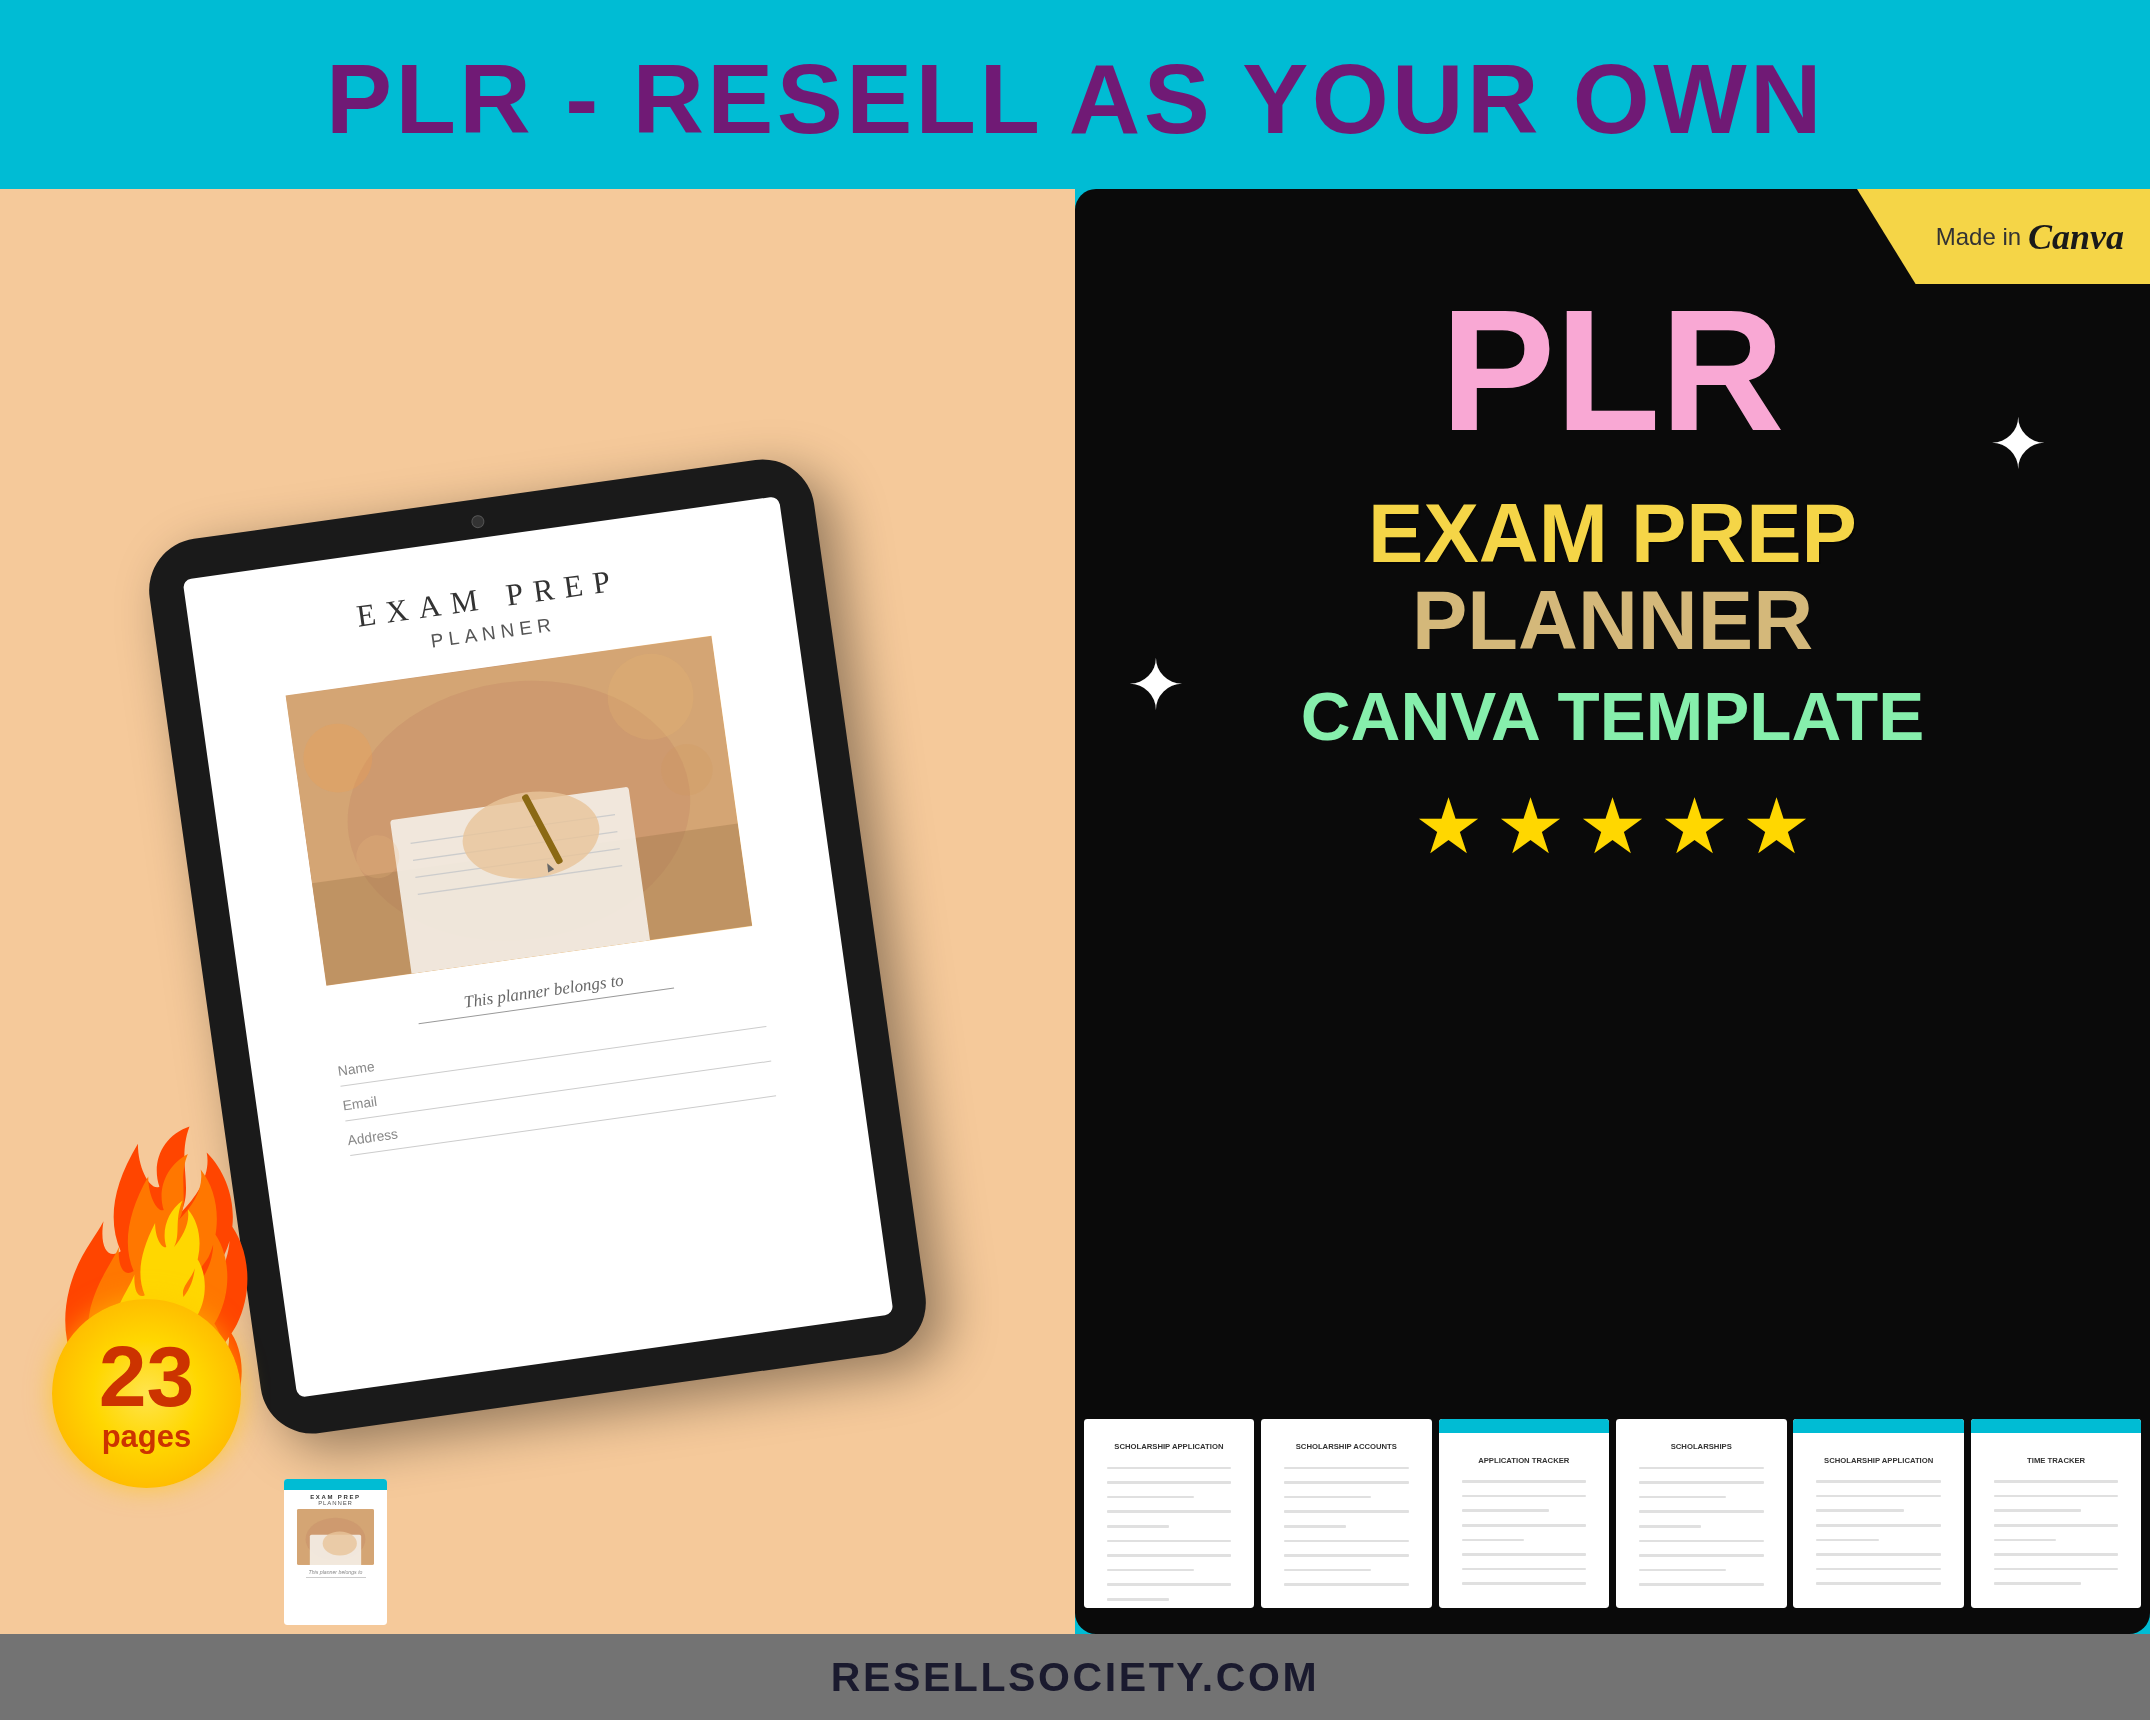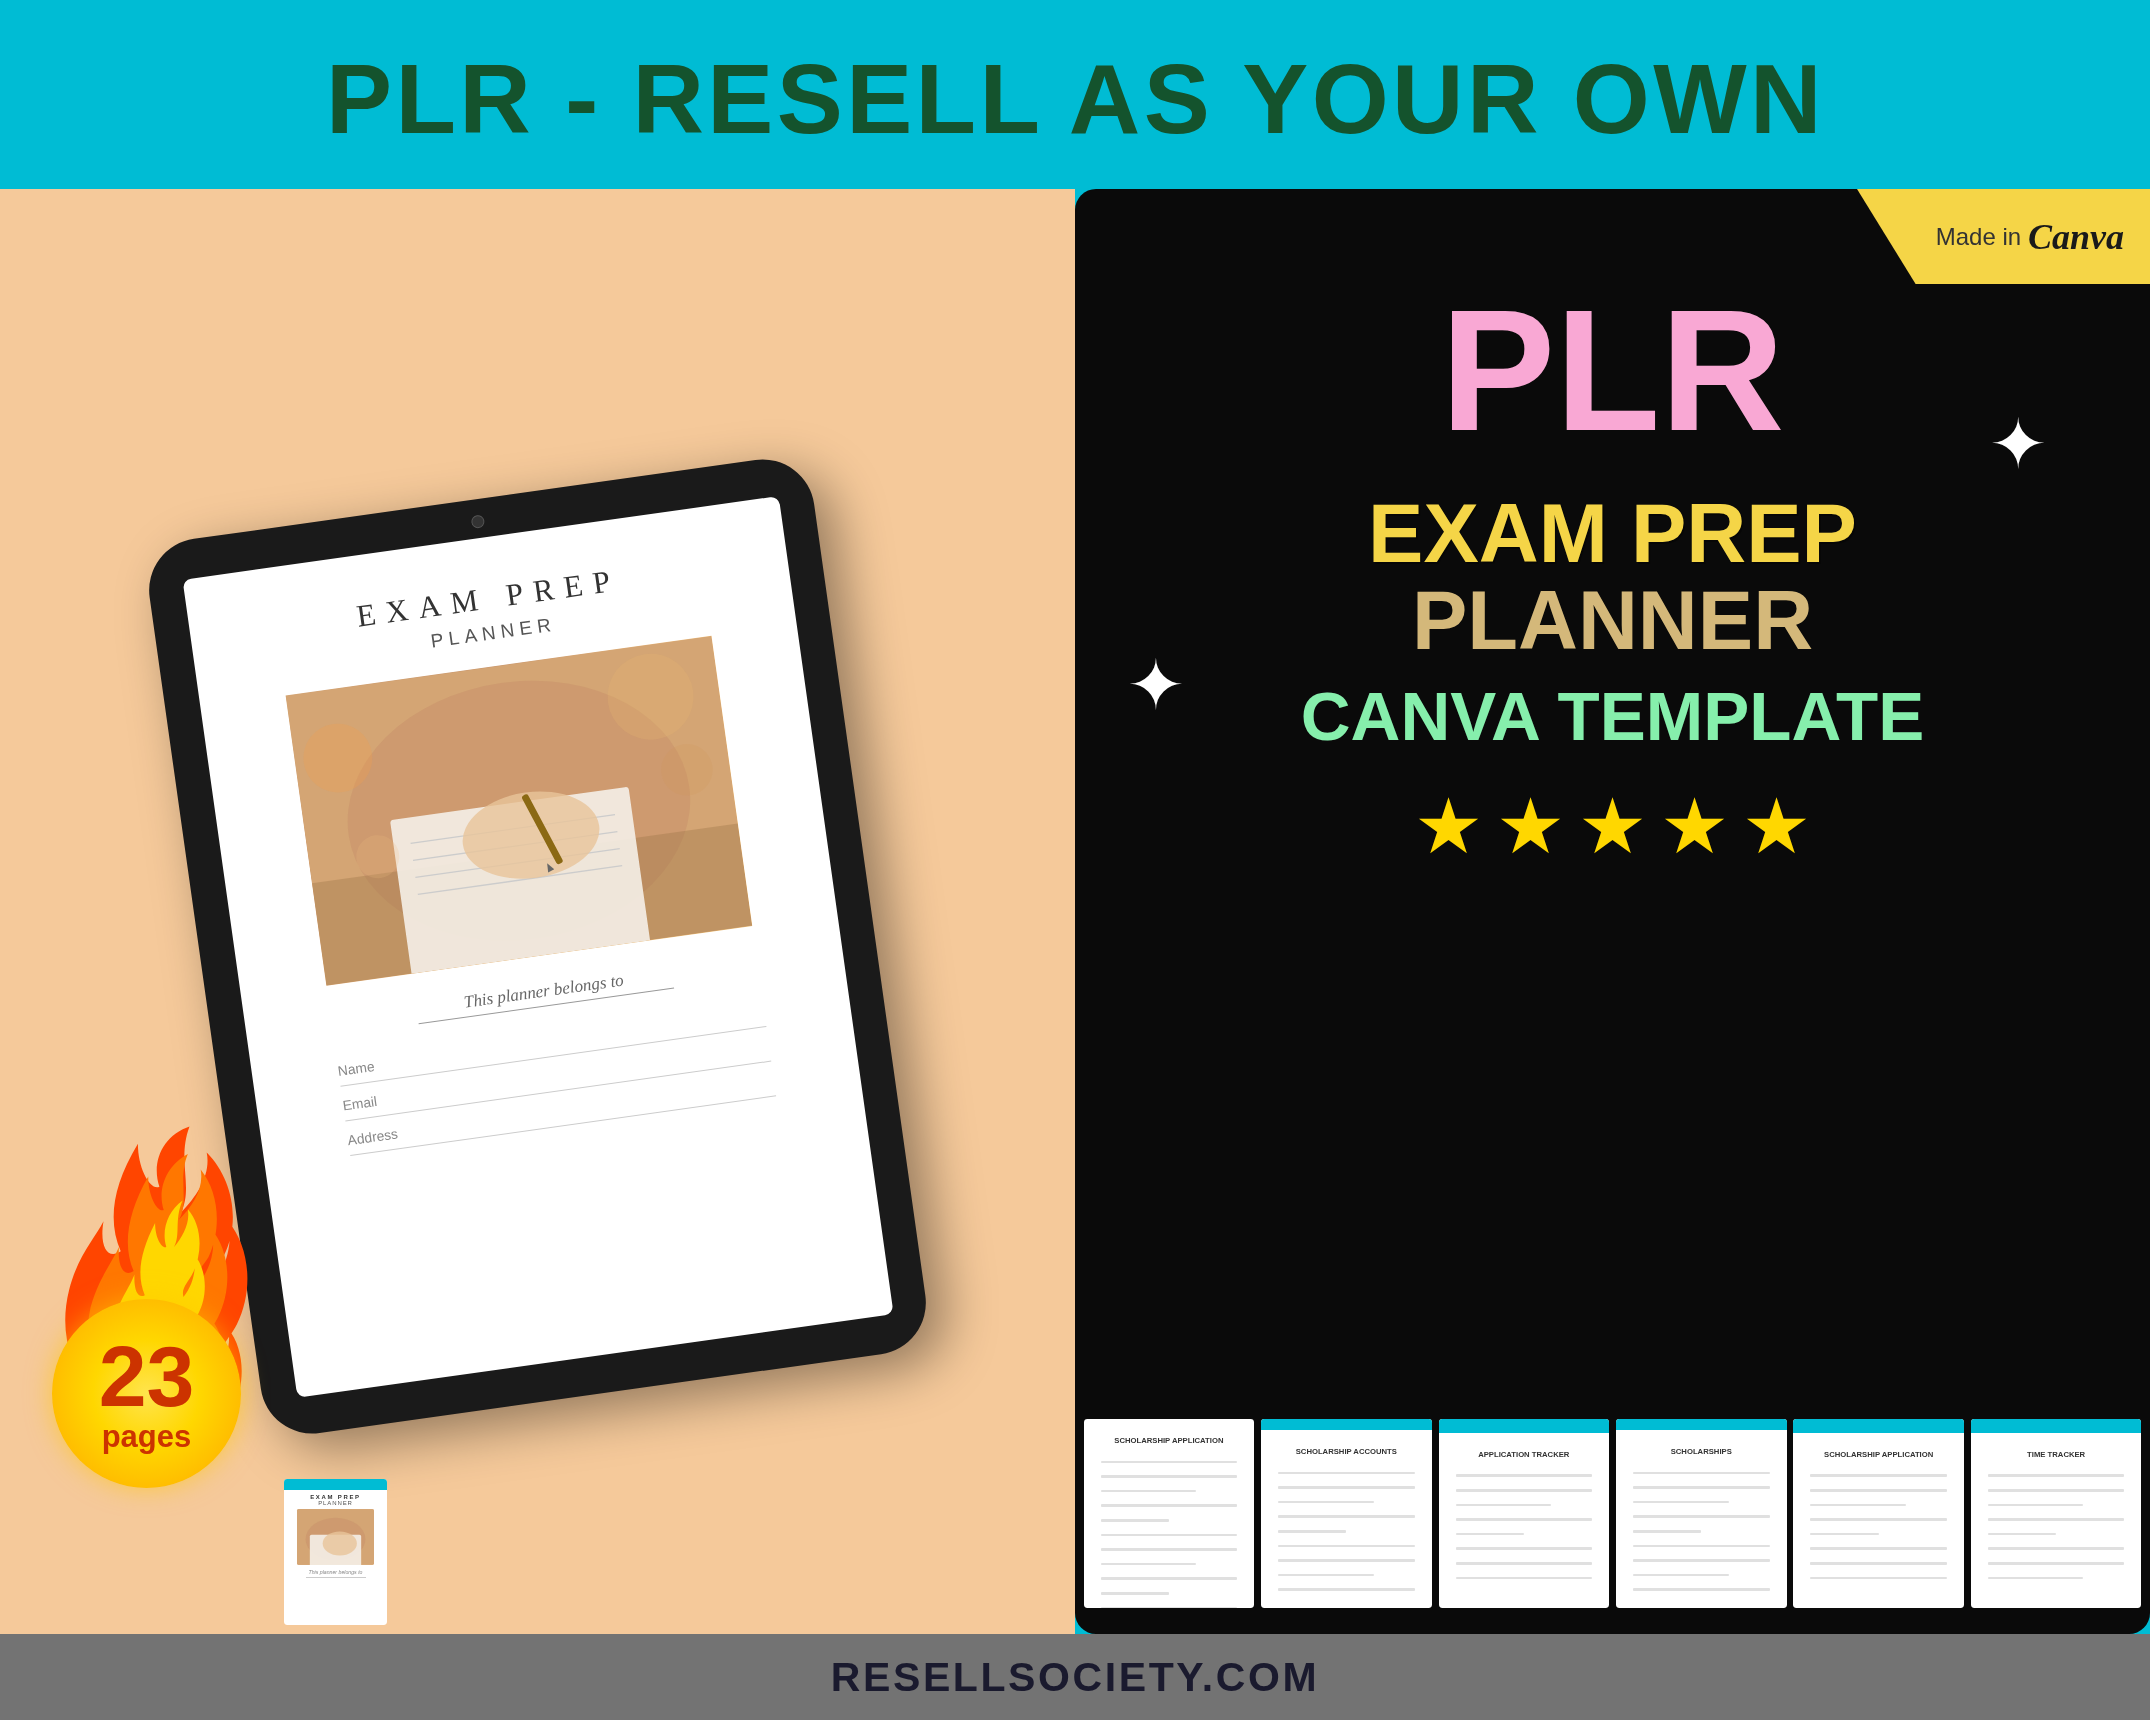--- a/index.html
+++ b/index.html
@@ -18,21 +18,21 @@
       height: 189px;
       display: flex;
       align-items: center;
       justify-content: center;
       position: relative;
       z-index: 10;
     }
     .top-title {
       font-size: 99px;
       font-weight: 900;
-      color: #14532d;
+      color: #701a75;
       letter-spacing: 3.4px;
       text-align: center;
       margin-top: 8px;
     }
 
     
     .main-area {
       display: flex;
       width: 100%;
       height: 1445px;
@@ -291,21 +291,21 @@
       display: flex;
       flex-direction: column;
     }
     .thumb-header {
       background: #00BCD4;
       height: 13.8px;
       width: 100%;
     }
     .thumb-content {
       flex: 1;
-      padding: 17px;
+      padding: 23px;
       display: flex;
       flex-direction: column;
       gap: 12px;
     }
     .thumb-title {
       font-size: 7.7px;
       font-weight: bold;
       color: #333;
       text-align: center;
       margin-bottom: 3.4px;

